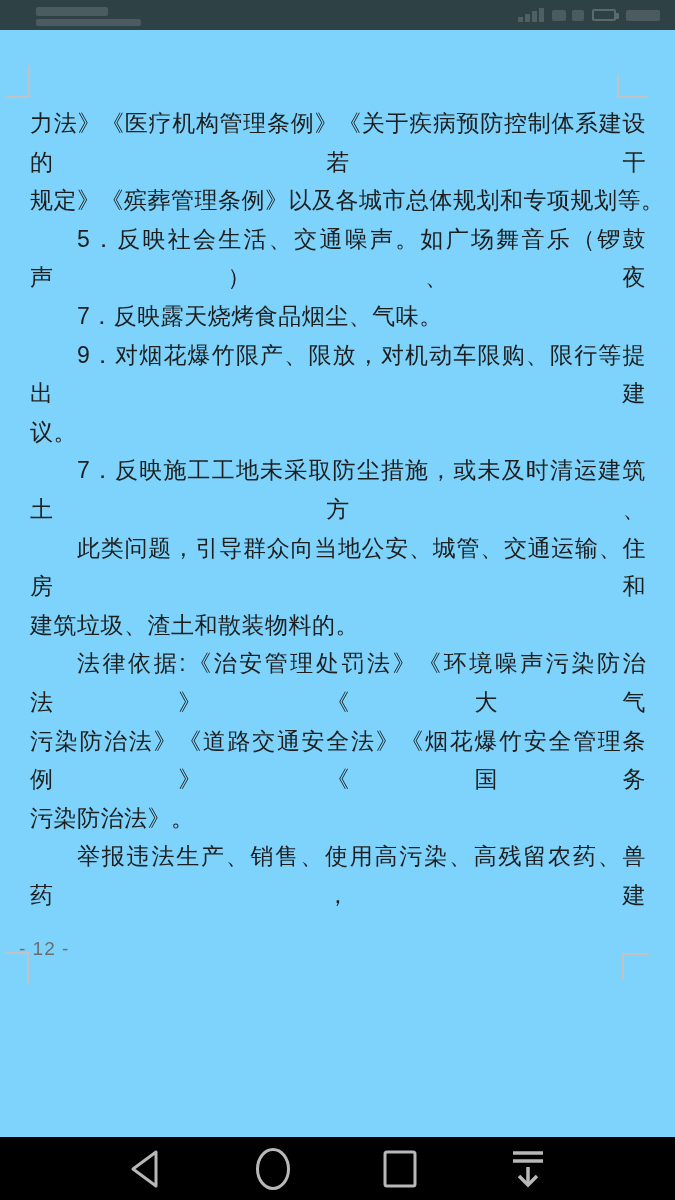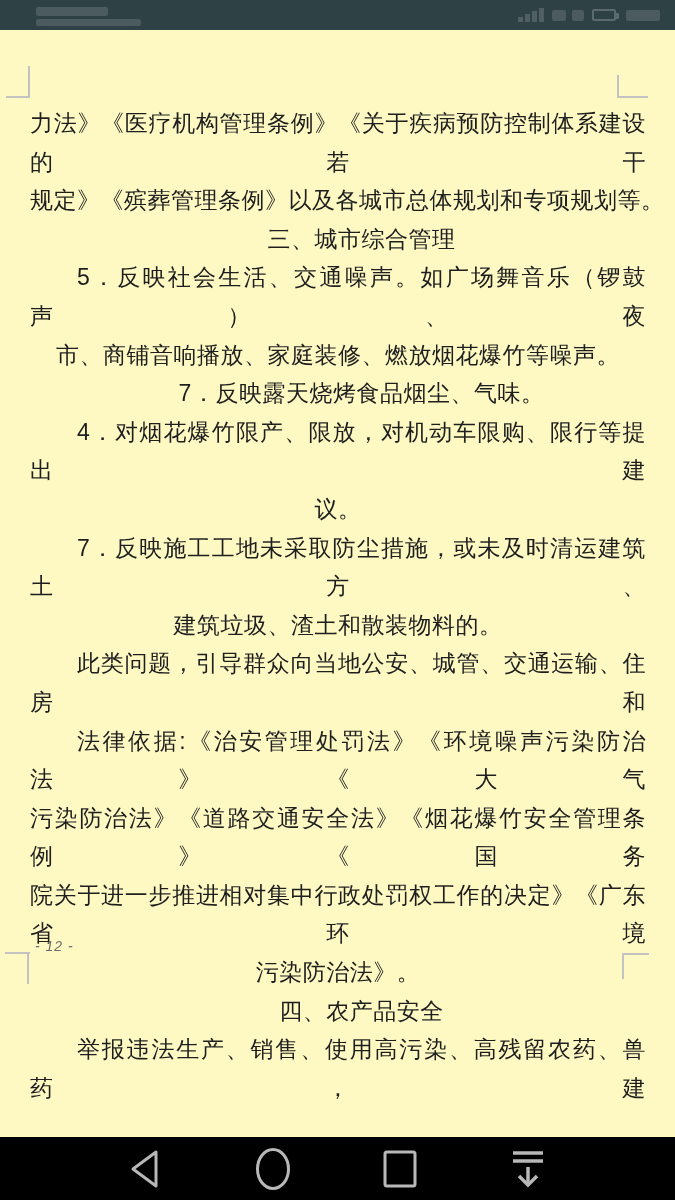--- a/index.html
+++ b/index.html
@@ -31,48 +31,48 @@
     border:2px solid rgba(255,255,255,0.22); border-radius:2px;
   }
   .sb-batt::after {
     content:""; position:absolute; right:-5px; top:2px; width:3px; height:6px;
     background:rgba(255,255,255,0.22); border-radius:0 1px 1px 0;
   }
   .sb-time { left:626px; top:10px; width:34px; height:11px; }
 
   
   .document {
-    position:relative; flex:1 1 auto; background:#fef9c3; overflow:hidden;
+    position:relative; flex:1 1 auto; background:#7dd3fc; overflow:hidden;
   }
   .text-lines {
     position:absolute; left:30px; top:74px; width:616px;
     font-size:23px; line-height:38.6px; color:#1e1e1e;
     letter-spacing:0.5px;
   }
-  .line { text-align:center; white-space:nowrap; }
+  .line { text-align:left; white-space:nowrap; }
   .line.fill { text-align:justify; text-align-last:justify; white-space:normal; }
   .line.indent { text-indent:47px; }
 
   .mark { position:absolute; background:#c2c2c2; }
   
   .m-tl-v { left:28px; top:36px;  width:2px;  height:32px; }
   .m-tl-h { left:6px;  top:66px;  width:24px; height:2px;  }
   
   .m-tr-v { left:617px; top:45px; width:2px;  height:23px; }
   .m-tr-h { left:617px; top:66px; width:31px; height:2px;  }
   
   .m-bl-h { left:5px;  top:922px; width:25px; height:2px;  }
   .m-bl-v { left:27px; top:922px; width:2px;  height:32px; }
   
   .m-br-h { left:622px; top:923px; width:27px; height:2px; }
   .m-br-v { left:622px; top:923px; width:2px;  height:26px; }
 
   .page-number {
-    position:absolute; left:35px; top:908px;
-    font-size:14px; color:#6e6e6e; letter-spacing:1px;font-style:italic;
+    position:absolute; left:19px; top:908px;
+    font-size:19px; color:#6e6e6e; letter-spacing:1px;
   }
 
   
   .nav-bar { position:relative; flex:0 0 63px; height:63px; background:#000; }
   .nav-btn { position:absolute; top:0; width:64px; height:63px; display:flex; align-items:center; justify-content:center; background:transparent; border:0; padding:0; }
   .nav-back    { left:113px; }
   .nav-home    { left:241px; }
   .nav-recents { left:368px; }
   .nav-hide    { left:496px; }
   .nav-btn svg { display:block; }
@@ -103,34 +103,30 @@
     <div class="mark m-tr-h"></div>
     <div class="mark m-bl-h"></div>
     <div class="mark m-bl-v"></div>
     <div class="mark m-br-h"></div>
     <div class="mark m-br-v"></div>
 
     <div class="text-lines">
 
     <div class="line fill">力法》《医疗机构管理条例》《关于疾病预防控制体系建设的若干</div>
         <div class="line">规定》《殡葬管理条例》以及各城市总体规划和专项规划等。</div>
-        <div class="line indent">三、城市综合管理</div>
         <div class="line indent fill">5．反映社会生活、交通噪声。如广场舞音乐（锣鼓声）、夜</div>
-        <div class="line">市、商铺音响播放、家庭装修、燃放烟花爆竹等噪声。</div>
         <div class="line indent">7．反映露天烧烤食品烟尘、气味。</div>
-        <div class="line indent fill">4．对烟花爆竹限产、限放，对机动车限购、限行等提出建</div>
+        <div class="line indent fill">9．对烟花爆竹限产、限放，对机动车限购、限行等提出建</div>
         <div class="line">议。</div>
         <div class="line indent fill">7．反映施工工地未采取防尘措施，或未及时清运建筑土方、</div>
+        <div class="line indent fill">此类问题，引导群众向当地公安、城管、交通运输、住房和</div>
         <div class="line">建筑垃圾、渣土和散装物料的。</div>
-        <div class="line indent fill">此类问题，引导群众向当地公安、城管、交通运输、住房和</div>
         <div class="line indent fill">法律依据:《治安管理处罚法》《环境噪声污染防治法》《大气</div>
         <div class="line fill">污染防治法》《道路交通安全法》《烟花爆竹安全管理条例》《国务</div>
-        <div class="line fill">院关于进一步推进相对集中行政处罚权工作的决定》《广东省环境</div>
         <div class="line">污染防治法》。</div>
-        <div class="line indent">四、农产品安全</div>
         <div class="line indent fill">举报违法生产、销售、使用高污染、高残留农药、兽药，建</div>
       </div>
 
     <div class="page-number">- 12 -</div>
   </div>
 
   <div class="nav-bar">
     <button class="nav-btn nav-back">
       <svg width="34" height="40" viewBox="0 0 34 40" fill="none">
         <path d="M28 3 L28 37 L5 20 Z" stroke="#b8b8b8" stroke-width="3" stroke-linejoin="round" fill="none"></path>

